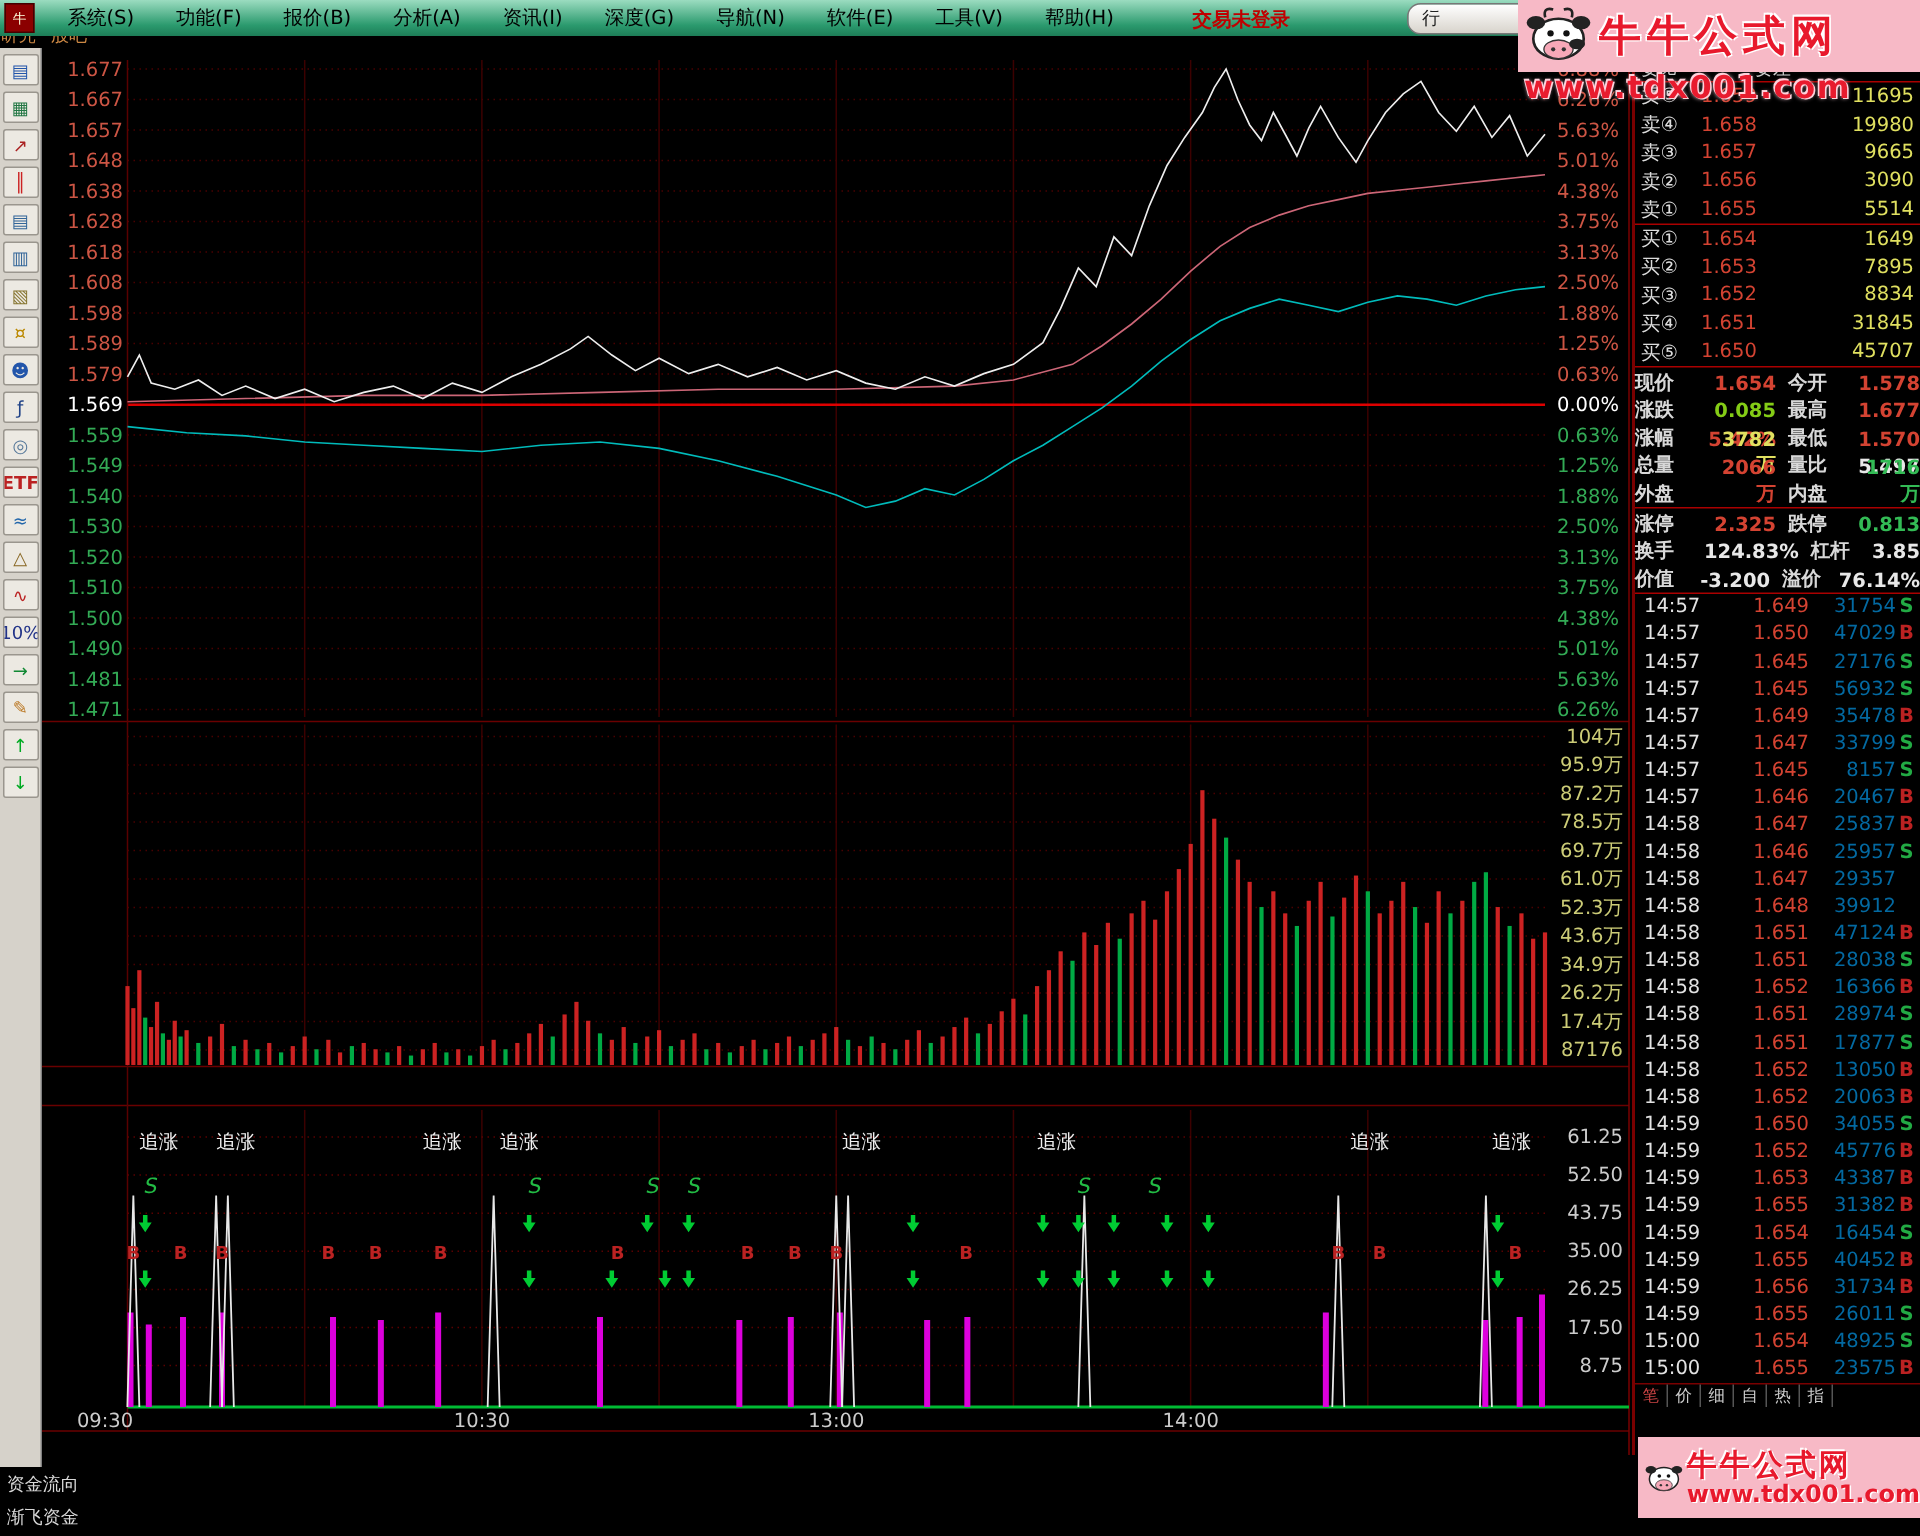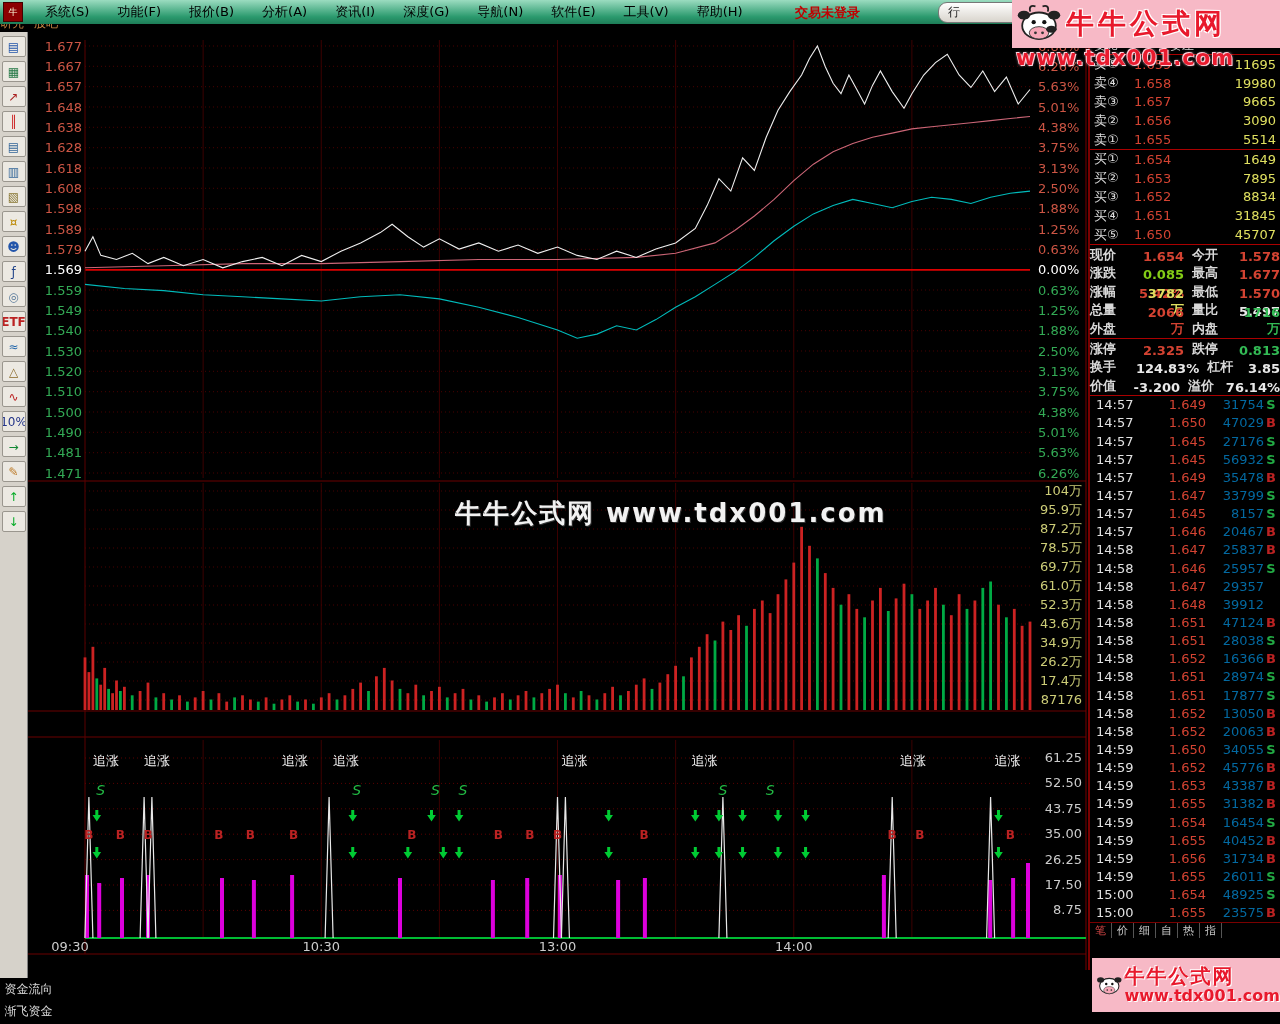--- a/index.html
+++ b/index.html
@@ -500,21 +500,20 @@
       <div class="tool-icon" style="color: rgb(0, 170, 34);">↓</div>
     </div>
 
   <div id="sidebar">
 
   <div class="side-item">资金流向</div>
       <div class="side-item">渐飞资金</div>
       <div class="side-item">ddeddx</div>
     </div>
 
-  <div id="watermark" class="abs">牛牛公式网 www.tdx001.com</div>
 
   <div id="rightpanel" class="abs">
     <div id="weibi-row">
       <span>委比</span>
         <span>委差</span>
     </div>
     <div class="rp-sep"></div>
     <div>
 
     <div class="rp-row">

